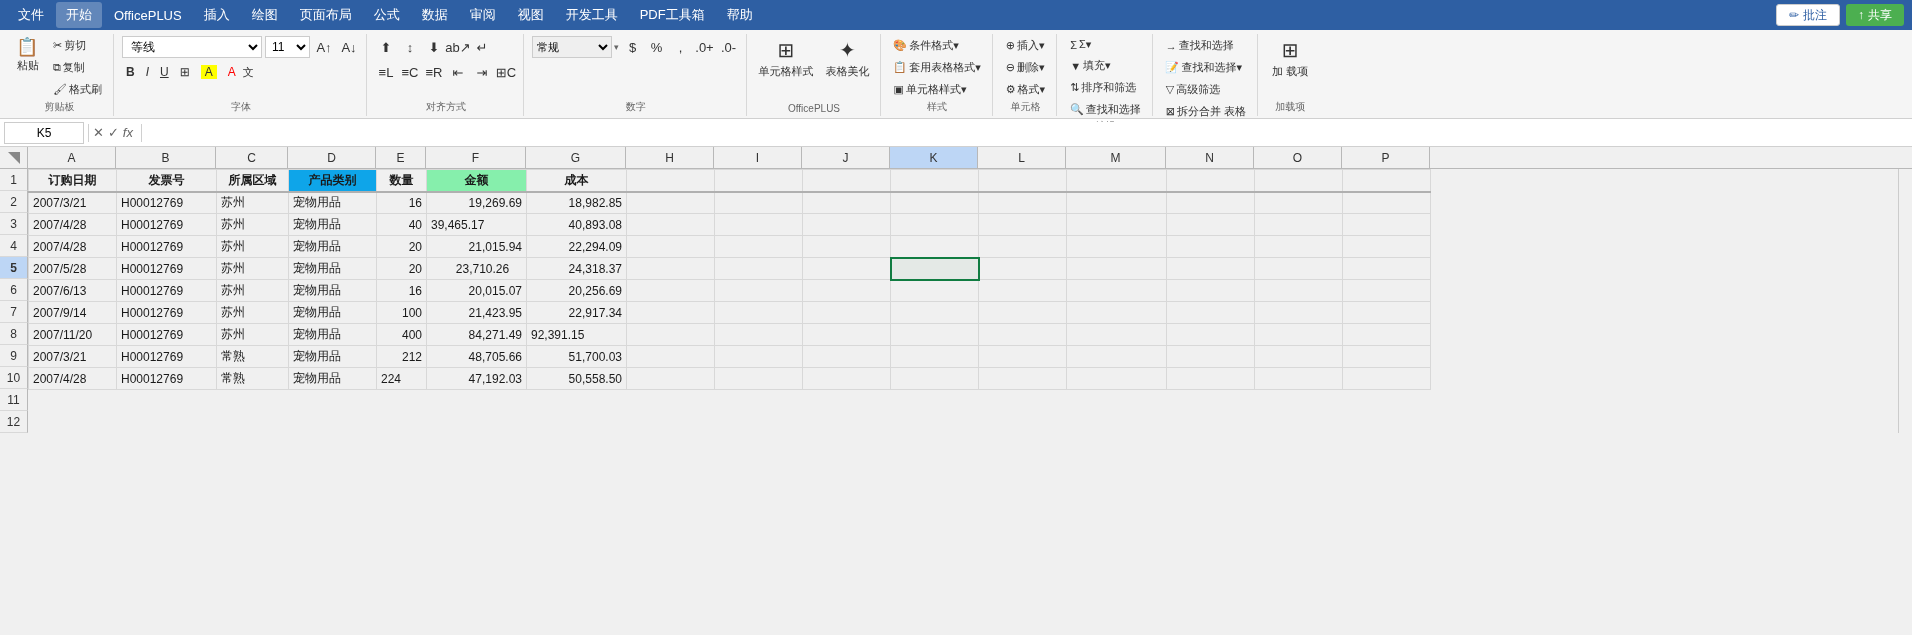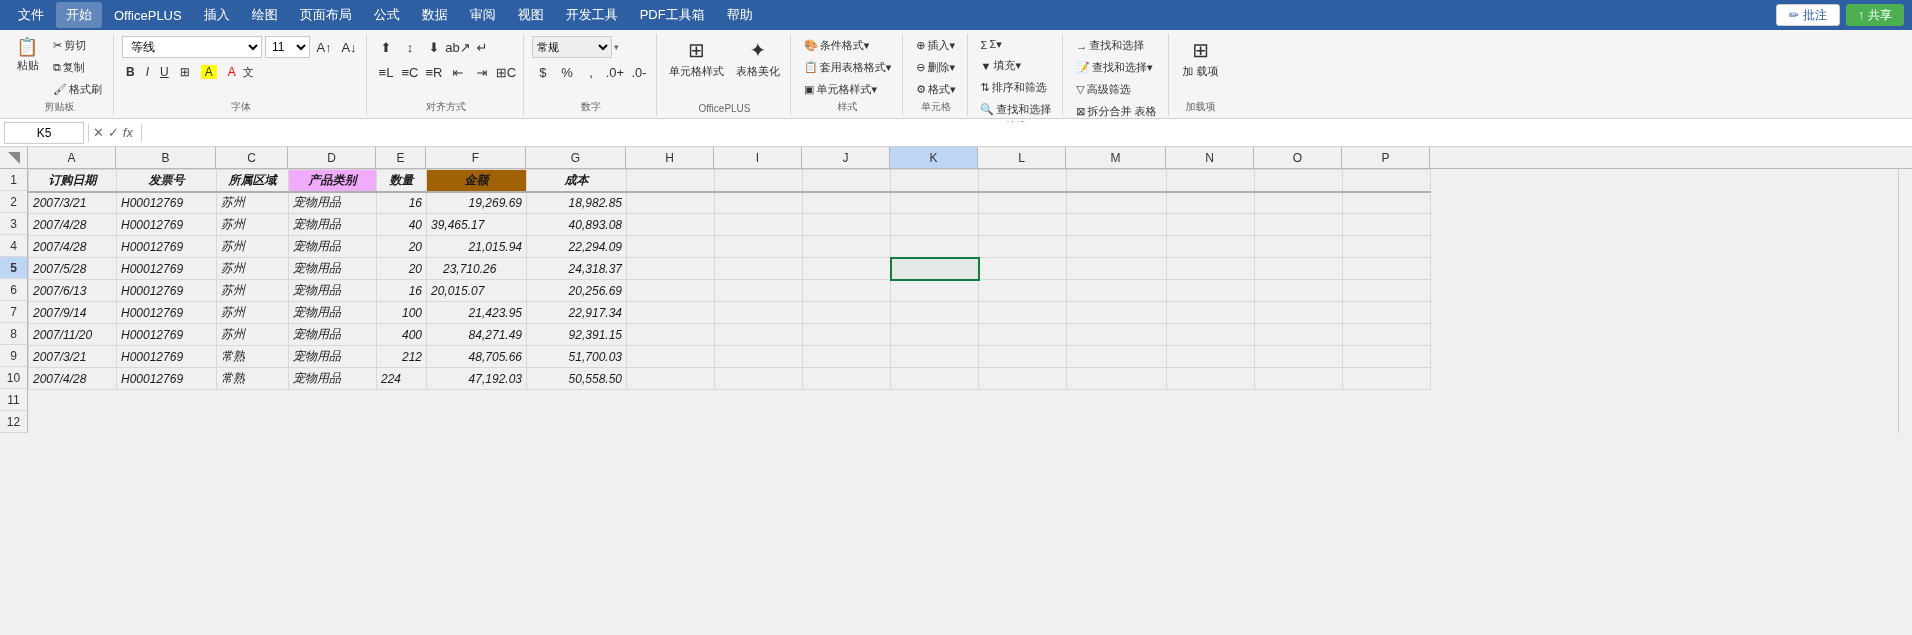--- a/index.html
+++ b/index.html
@@ -270,21 +270,20 @@
       background: #f0f0f0;
     }
     .row-header.selected { background: #bdd6f5; font-weight: bold; }
     .grid-area {
       flex: 1;
       overflow: hidden;
     }
     table.grid {
       border-collapse: collapse;
       table-layout: fixed;
-      font-style: italic;
     }
     table.grid td {
       border: 1px solid #d8d8d8;
       height: 22px;
       font-size: 12px;
       padding: 0 4px;
       white-space: nowrap;
       overflow: hidden;
       color: #1a1a1a;
     }
@@ -430,21 +429,21 @@
             <button class="icon-btn">⇥</button>
             <button class="icon-btn">⊞C</button>
           </div>
         </div>
       </div>
       <div class="ribbon-group-label">对齐方式</div>
     </div>
 
     <div class="ribbon-group">
       <div class="ribbon-group-content">
-        <div style="display:flex;flex-direction:column;gap:3px;justify-content:flex-end;">
+        <div style="display:flex;gap:3px;justify-content:flex-end;">
           <div style="display:flex;gap:2px;align-items:center;">
             <select style="width:80px;height:22px;font-size:11px;border:1px solid #ccc;">
               <option>常规</option>
             </select>
             <span class="dropdown-arrow">▾</span>
           </div>
           <div style="display:flex;gap:2px;">
             <button class="icon-btn">$</button>
             <button class="icon-btn">%</button>
             <button class="icon-btn">,</button>
@@ -646,23 +645,23 @@
           <col style="width:100px">
           <col style="width:88px">
           <col style="width:88px">
           <col style="width:88px">
         </colgroup>
         <tbody id="grid-body">
             <tr>
               <td style="text-align: center; background: rgb(240, 240, 240); font-weight: bold;">订购日期</td>
               <td style="text-align: center; background: rgb(240, 240, 240); font-weight: bold;">发票号</td>
               <td style="text-align: center; background: rgb(240, 240, 240); font-weight: bold;">所属区域</td>
-              <td style="text-align: center; background: #f0abfc; font-weight: bold;">产品类别</td>
+              <td style="text-align: center; background: #0ea5e9; font-weight: bold;">产品类别</td>
               <td style="text-align: center; background: rgb(240, 240, 240); font-weight: bold;">数量</td>
-              <td style="text-align: center; background: #a16207; font-weight: bold;">金额</td>
+              <td style="text-align: center; background: #86efac; font-weight: bold;">金额</td>
               <td style="text-align: center; background: rgb(240, 240, 240); font-weight: bold;">成本</td>
               <td style="text-align: center; background: rgb(240, 240, 240); font-weight: bold;"></td>
               <td style="text-align: center; background: rgb(240, 240, 240); font-weight: bold;"></td>
               <td style="text-align: center; background: rgb(240, 240, 240); font-weight: bold;"></td>
               <td style="text-align: center; background: rgb(240, 240, 240); font-weight: bold;"></td>
               <td style="text-align: center; background: rgb(240, 240, 240); font-weight: bold;"></td>
               <td style="text-align: center; background: rgb(240, 240, 240); font-weight: bold;"></td>
               <td style="text-align: center; background: rgb(240, 240, 240); font-weight: bold;"></td>
               <td style="text-align: center; background: rgb(240, 240, 240); font-weight: bold;"></td>
               <td style="text-align: center; background: rgb(240, 240, 240); font-weight: bold;"></td>
@@ -720,39 +719,39 @@
               <td></td>
               <td></td>
               <td></td>
             </tr>
             <tr>
               <td>2007/5/28</td>
               <td>H00012769</td>
               <td>苏州</td>
               <td>宠物用品</td>
               <td style="text-align: right;">20</td>
-              <td style="text-align: left; padding-left: 16px;">23,710.26</td>
+              <td style="text-align: center; padding-left: 16px;">23,710.26</td>
               <td style="text-align: right;">24,318.37</td>
               <td></td>
               <td></td>
               <td></td>
               <td class="selected-cell"></td>
               <td></td>
               <td></td>
               <td></td>
               <td></td>
               <td></td>
             </tr>
             <tr>
               <td>2007/6/13</td>
               <td>H00012769</td>
               <td>苏州</td>
               <td>宠物用品</td>
               <td style="text-align: right;">16</td>
-              <td style="">20,015.07</td>
+              <td style="text-align: right;">20,015.07</td>
               <td style="text-align: right;">20,256.69</td>
               <td></td>
               <td></td>
               <td></td>
               <td></td>
               <td></td>
               <td></td>
               <td></td>
               <td></td>
               <td></td>
@@ -775,21 +774,21 @@
               <td></td>
               <td></td>
             </tr>
             <tr>
               <td>2007/11/20</td>
               <td>H00012769</td>
               <td>苏州</td>
               <td>宠物用品</td>
               <td style="text-align: right;">400</td>
               <td style="text-align: right;">84,271.49</td>
-              <td style="text-align: right;">92,391.15</td>
+              <td style="text-align: left;">92,391.15</td>
               <td></td>
               <td></td>
               <td></td>
               <td></td>
               <td></td>
               <td></td>
               <td></td>
               <td></td>
               <td></td>
             </tr>

